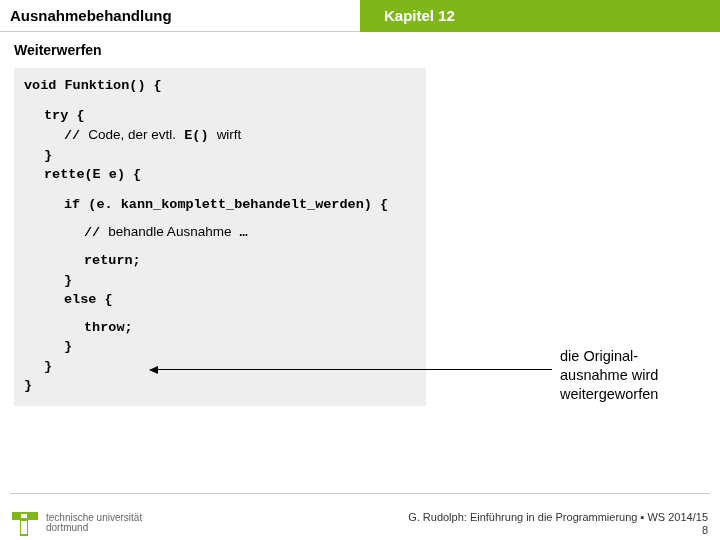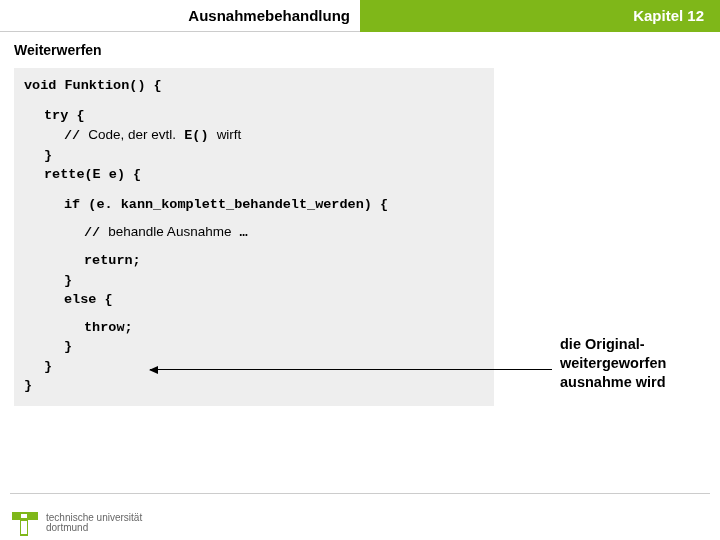--- a/index.html
+++ b/index.html
@@ -7,67 +7,65 @@
     width: 720px;
     height: 540px;
     font-family: Arial, Helvetica, sans-serif;
     background: #fff;
     position: relative;
     overflow: hidden;
   }
   .header {
     display: flex;
     height: 32px;
-    text-align: right;
   }
   .header-left {
     flex: 0 0 360px;
     background: #fff;
     color: #000;
     font-weight: bold;
     font-size: 15px;
     padding: 7px 10px;
     border-bottom: 1px solid #ccc;
   }
   .header-right {
     flex: 1;
     background: #7fb719;
     color: #fff;
     font-weight: bold;
     font-size: 15px;
-    padding: 7px 16px;
+    padding: 7px 24px;
   }
   .content {
     padding: 10px 32px 0 14px;
   }
   .subtitle {
     font-weight: bold;
     font-size: 14px;
     margin-bottom: 10px;
   }
   .codebox {
     background: #eeeeee;
-    width: 480px;
+    width: 412px;
     padding: 8px 10px 10px 10px;
     font-size: 13.5px;
     line-height: 1.45;
   }
   .mono { font-family: "Courier New", Courier, monospace; font-weight: bold; }
   .sans { font-family: Arial, sans-serif; font-weight: normal; }
   .ind1 { padding-left: 20px; }
   .ind2 { padding-left: 40px; }
   .ind3 { padding-left: 60px; margin-top: 8px; }
   .annotation {
     position: absolute;
     left: 560px;
-    top: 335px;
+    top: 347px;
     font-size: 14.5px;
     line-height: 1.3;
     font-family: Arial, sans-serif;
-    font-weight: bold;
   }
   .arrow {
     position: absolute;
     left: 150px;
     top: 369px;
     width: 402px;
     height: 1px;
     background: #000;
   }
   .arrow::before {
@@ -147,31 +145,35 @@
     <div class="mono ind2">}</div>
     <div class="mono ind1">}</div>
     <div class="mono">}</div>
   </div>
 </div>
 
 <div class="arrow"></div>
 
 <div class="annotation">
   <div>die Original-</div>
+  <div>ausnahme wird</div>
   <div>weitergeworfen</div>
-  <div>ausnahme wird</div>
 </div>
 
 <div class="footer-rule"></div>
 <div class="footer">
   <div class="logo">
     <svg width="30" height="30" viewBox="0 0 30 30">
       <rect x="2" y="4" width="26" height="8" fill="#7fb719"></rect>
       <rect x="10" y="4" width="8" height="24" fill="#7fb719"></rect>
       <rect x="11" y="6" width="6" height="4" fill="#fff"></rect>
       <rect x="11" y="13" width="6" height="13" fill="#fff"></rect>
     </svg>
     <div class="logo-text">
       <div>technische universität</div>
       <div>dortmund</div>
     </div>
   </div>
+  <div class="footer-right">
+    <div>G. Rudolph: Einführung in die Programmierung ▪ WS 2014/15</div>
+    <div>8</div>
+  </div>
 </div>
 
 </body></html>

